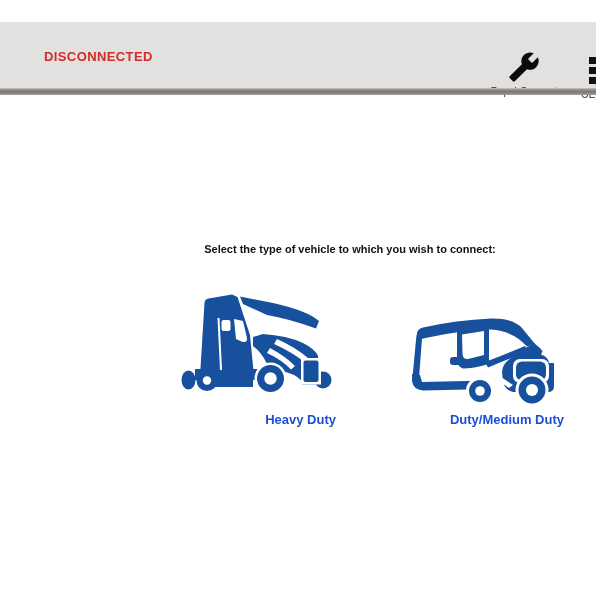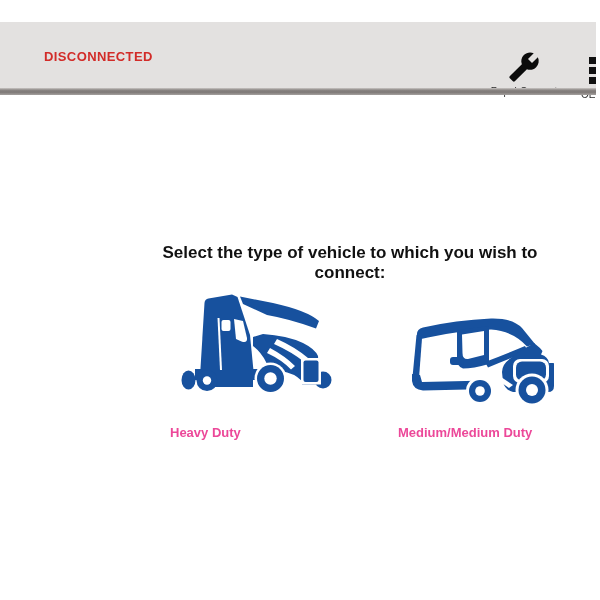--- a/index.html
+++ b/index.html
@@ -31,30 +31,30 @@
   }
   .tool-repair{ left:486px; width:76px; }
   .tool-oem{ left:578px; width:40px; align-items:flex-start; }
   .wrench-icon{ width:32px; height:32px; }
   .oem-icon{ margin-left:11px; margin-top:6px; }
   .oem-icon .bar{ width:14px; height:7px; background:#111; margin-bottom:3px; }
   .tool-oem .tool-label{ margin-left:3px; margin-top:2px; }
   
   .prompt{
     position:absolute; left:150px; top:243px; width:400px;
-    text-align:center; font-size:17px; font-weight:bold; color:#111;
+    text-align:center; font-size:11px; font-weight:bold; color:#111;
   }
   .option{
     position:absolute; top:290px; width:166px; cursor:pointer;
   }
   .option-heavy{ left:170px; }
   .option-light{ left:398px; }
   .option .icon-box{ height:118px; display:flex; justify-content:center; align-items:flex-start; }
   .option-label{
-    text-align:left; font-size:13px; font-weight:bold; color:#ec4899; margin-top:17px;
+    text-align:right; font-size:13px; font-weight:bold; color:#1d4ed8; margin-top:4px;
   }
 </style>
 </head>
 <body>
 
 <div class="screen">
 
   <div class="topbar">
     <div class="status-text">DISCONNECTED</div>
 
@@ -150,16 +150,16 @@
           <circle fill="#ffffff" cx="79" cy="91" r="14"></circle>
           <circle fill="#17519E" cx="79" cy="91" r="11"></circle>
           <circle fill="#ffffff" cx="79" cy="91" r="4.8"></circle>
 
           <circle fill="#ffffff" cx="131" cy="90" r="16.5"></circle>
           <circle fill="#17519E" cx="131" cy="90" r="13.5"></circle>
           <circle fill="#ffffff" cx="131" cy="90" r="6"></circle>
         </g>
       </svg>
     </div>
-    <div class="option-label">Medium/Medium Duty</div>
+    <div class="option-label">Duty/Medium Duty</div>
   </div>
 
 </div>
 
 </body></html>

